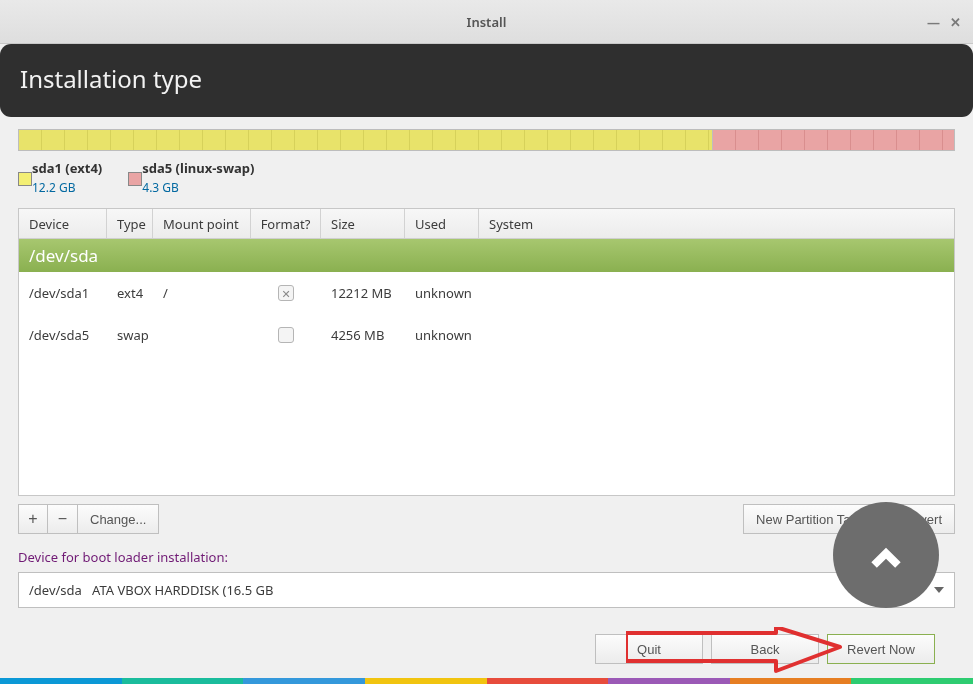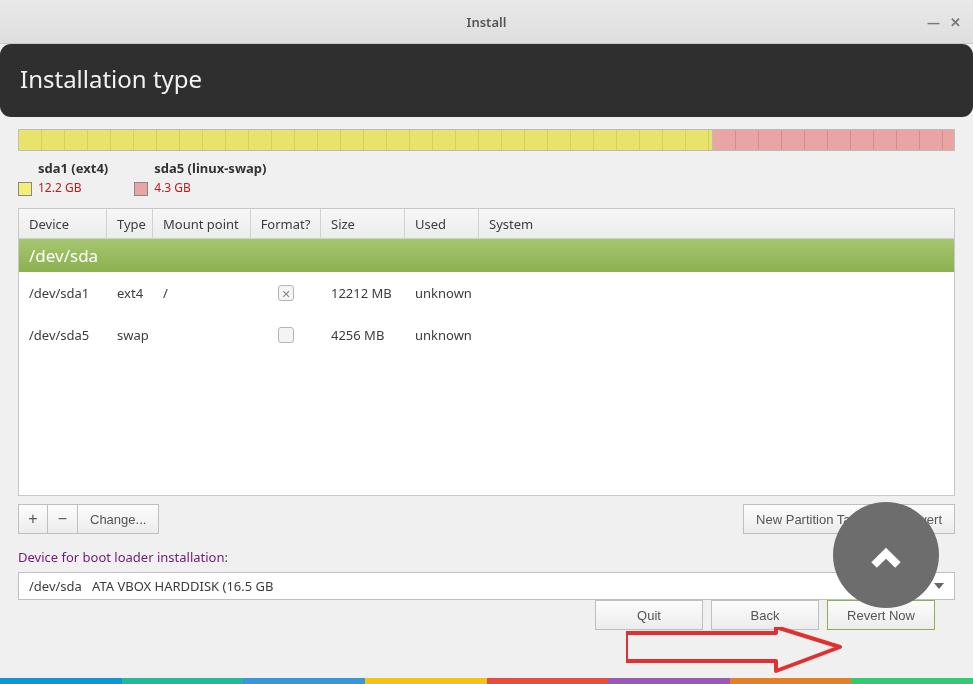--- a/index.html
+++ b/index.html
@@ -58,26 +58,26 @@
   }
   .seg-yellow {
     background: repeating-linear-gradient(90deg,#e8e36a 0 22px,#d6d15a 22px 23px);
     border-right: 1px solid #bdbdbd;
   }
   .seg-pink {
     background: repeating-linear-gradient(90deg,#e9a4a4 0 22px,#d98e8e 22px 23px);
   }
   
   .legend { display: flex; gap: 26px; margin-bottom: 12px; }
-  .legend-item { display: flex; align-items: flex-end; gap: 6px; }
+  .legend-item { display: flex; align-items: center; }
   .legend-swatch { width: 14px; height: 14px; border: 1px solid #888; margin-top: 2px; }
   .sw-yellow { background: #f3ef74; }
   .sw-pink { background: #e9a4a4; }
   .legend-label { font-weight: 700; color: #333; }
-  .legend-size { font-size: 12px; color: #b91c1c; margin-top: 2px; }
+  .legend-size { font-size: 12px; color: #0369a1; margin-top: 2px; }
   
   .table-wrap {
     border: 1px solid #c7c7c7;
     background: #fff;
     height: 288px;
     overflow: hidden;
   }
   .table-head {
     display: flex;
     background: linear-gradient(#f7f7f7,#ececec);
@@ -145,37 +145,38 @@
   }
   .btn-group { display: flex; }
   .btn-group .btn { border-radius: 0; }
   .btn-group .btn + .btn { border-left: none; }
   .btn.sq { width: 30px; justify-content: center; padding: 0; font-size: 16px; }
   .spacer { flex: 1; }
   .label-text { margin-top: 14px; margin-bottom: 6px; color: #701a75; }
   .combo {
     border: 1px solid #bfbfbf;
     background: #fff;
-    height: 28px;
+    height: 36px;
     display: flex;
     align-items: center;
     padding: 0 10px;
     position: relative;
   }
   .combo .caret {
     position: absolute; right: 10px;
     border-left: 5px solid transparent;
     border-right: 5px solid transparent;
     border-top: 6px solid #666;
   }
   
   .nav-row {
     display: flex;
     gap: 8px;
     justify-content: flex-end;
+    margin-top: 26px;
     padding-right: 20px;
   }
   .nav-row .btn { min-width: 108px; justify-content: center; }
   .btn.primary { border-color: #8ab050; }
   
   .float-circle {
     position: absolute;
     right: 34px;
     bottom: 76px;
     width: 106px; height: 106px;

